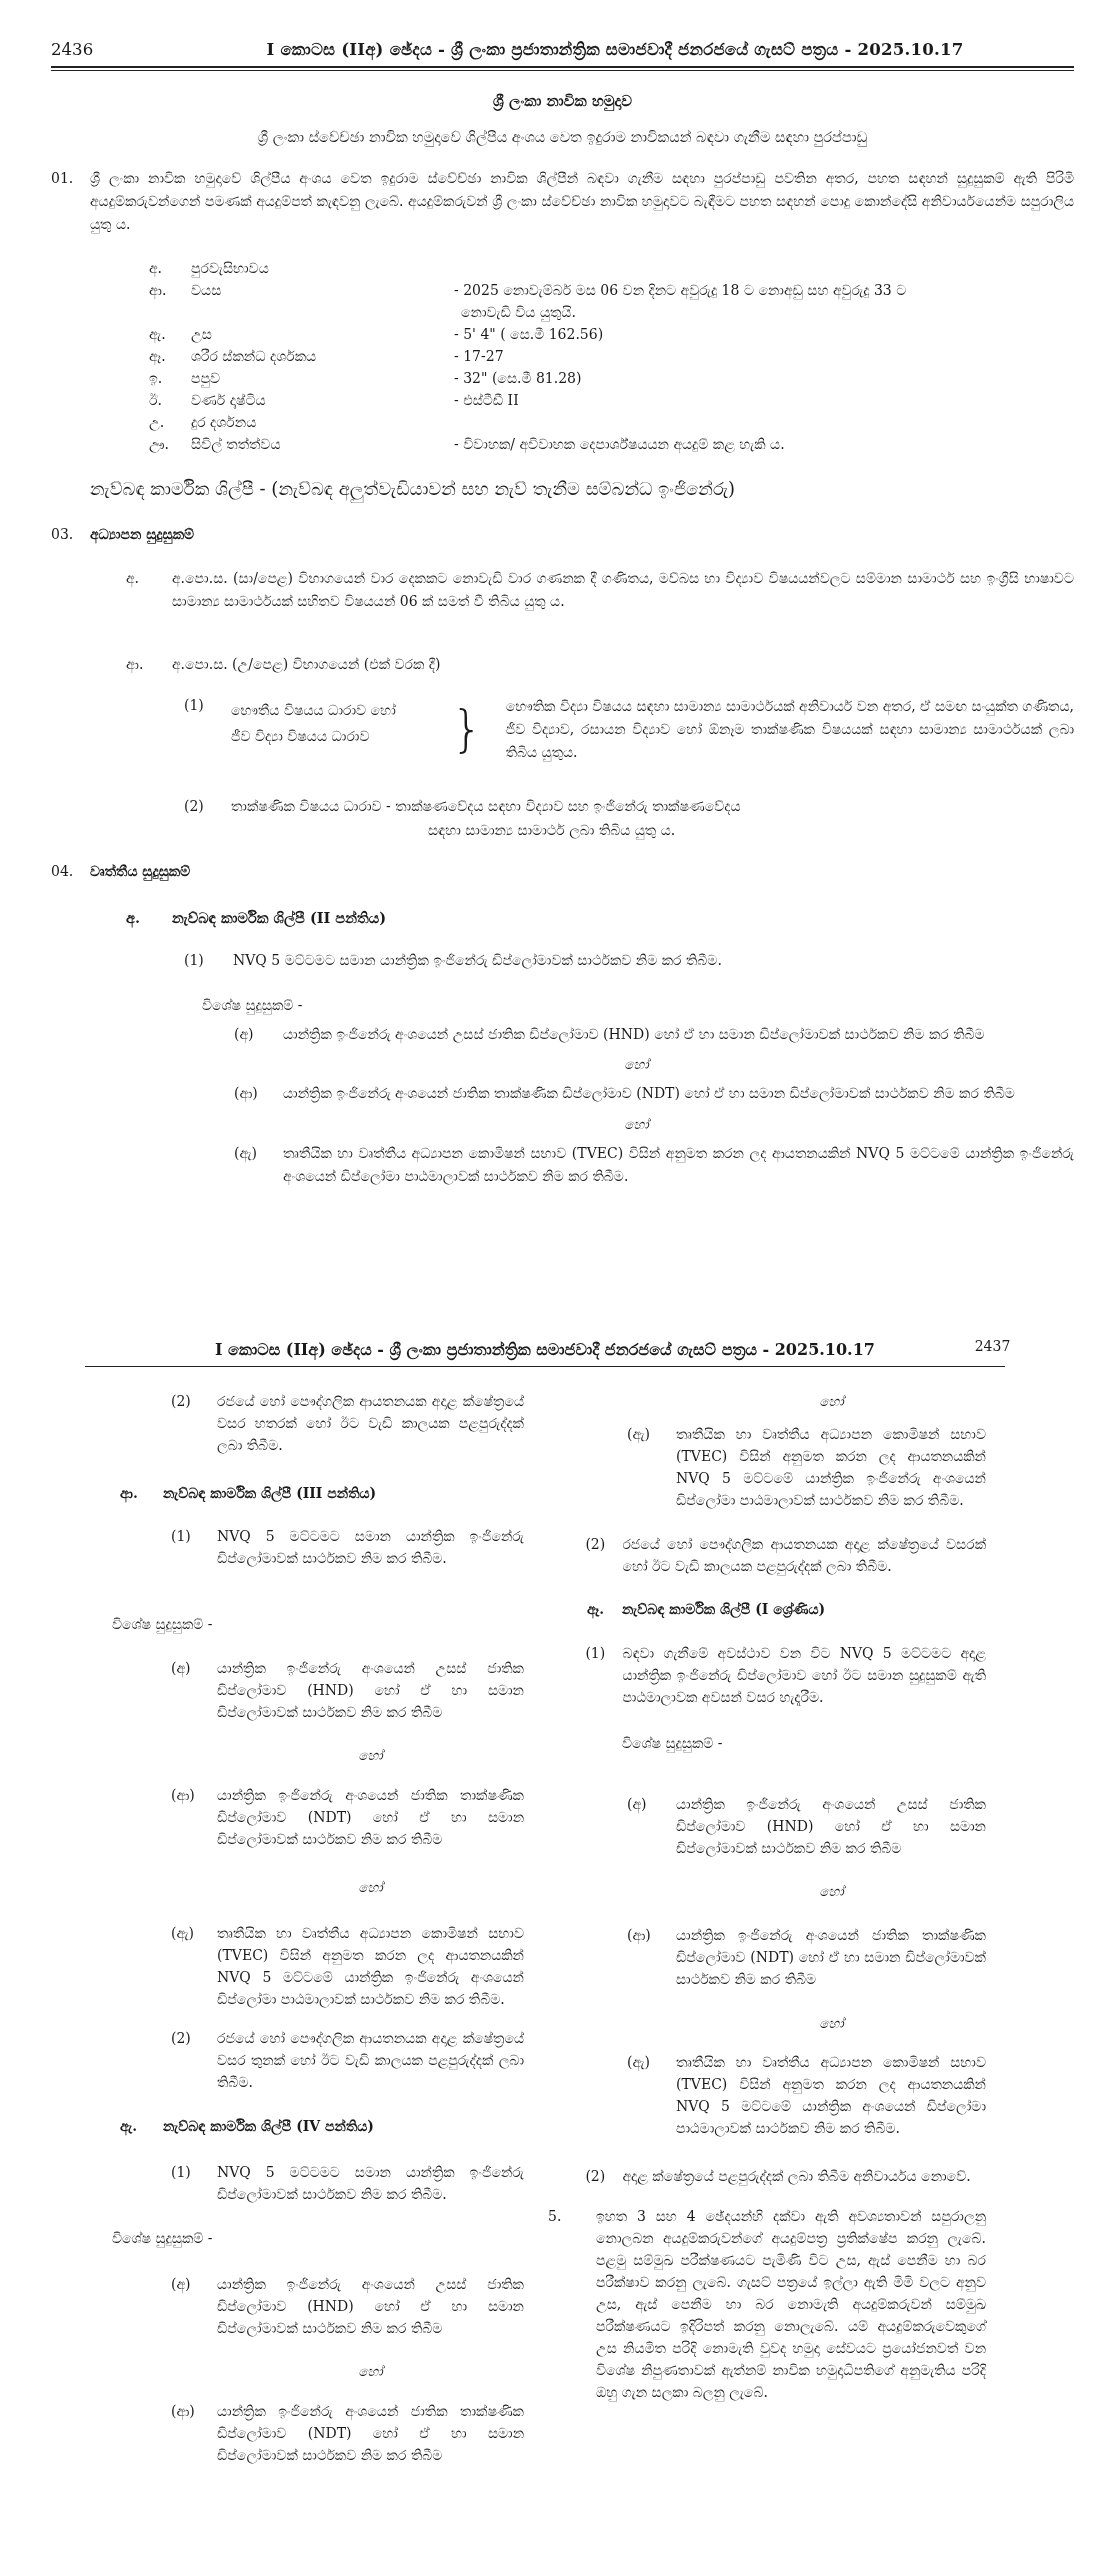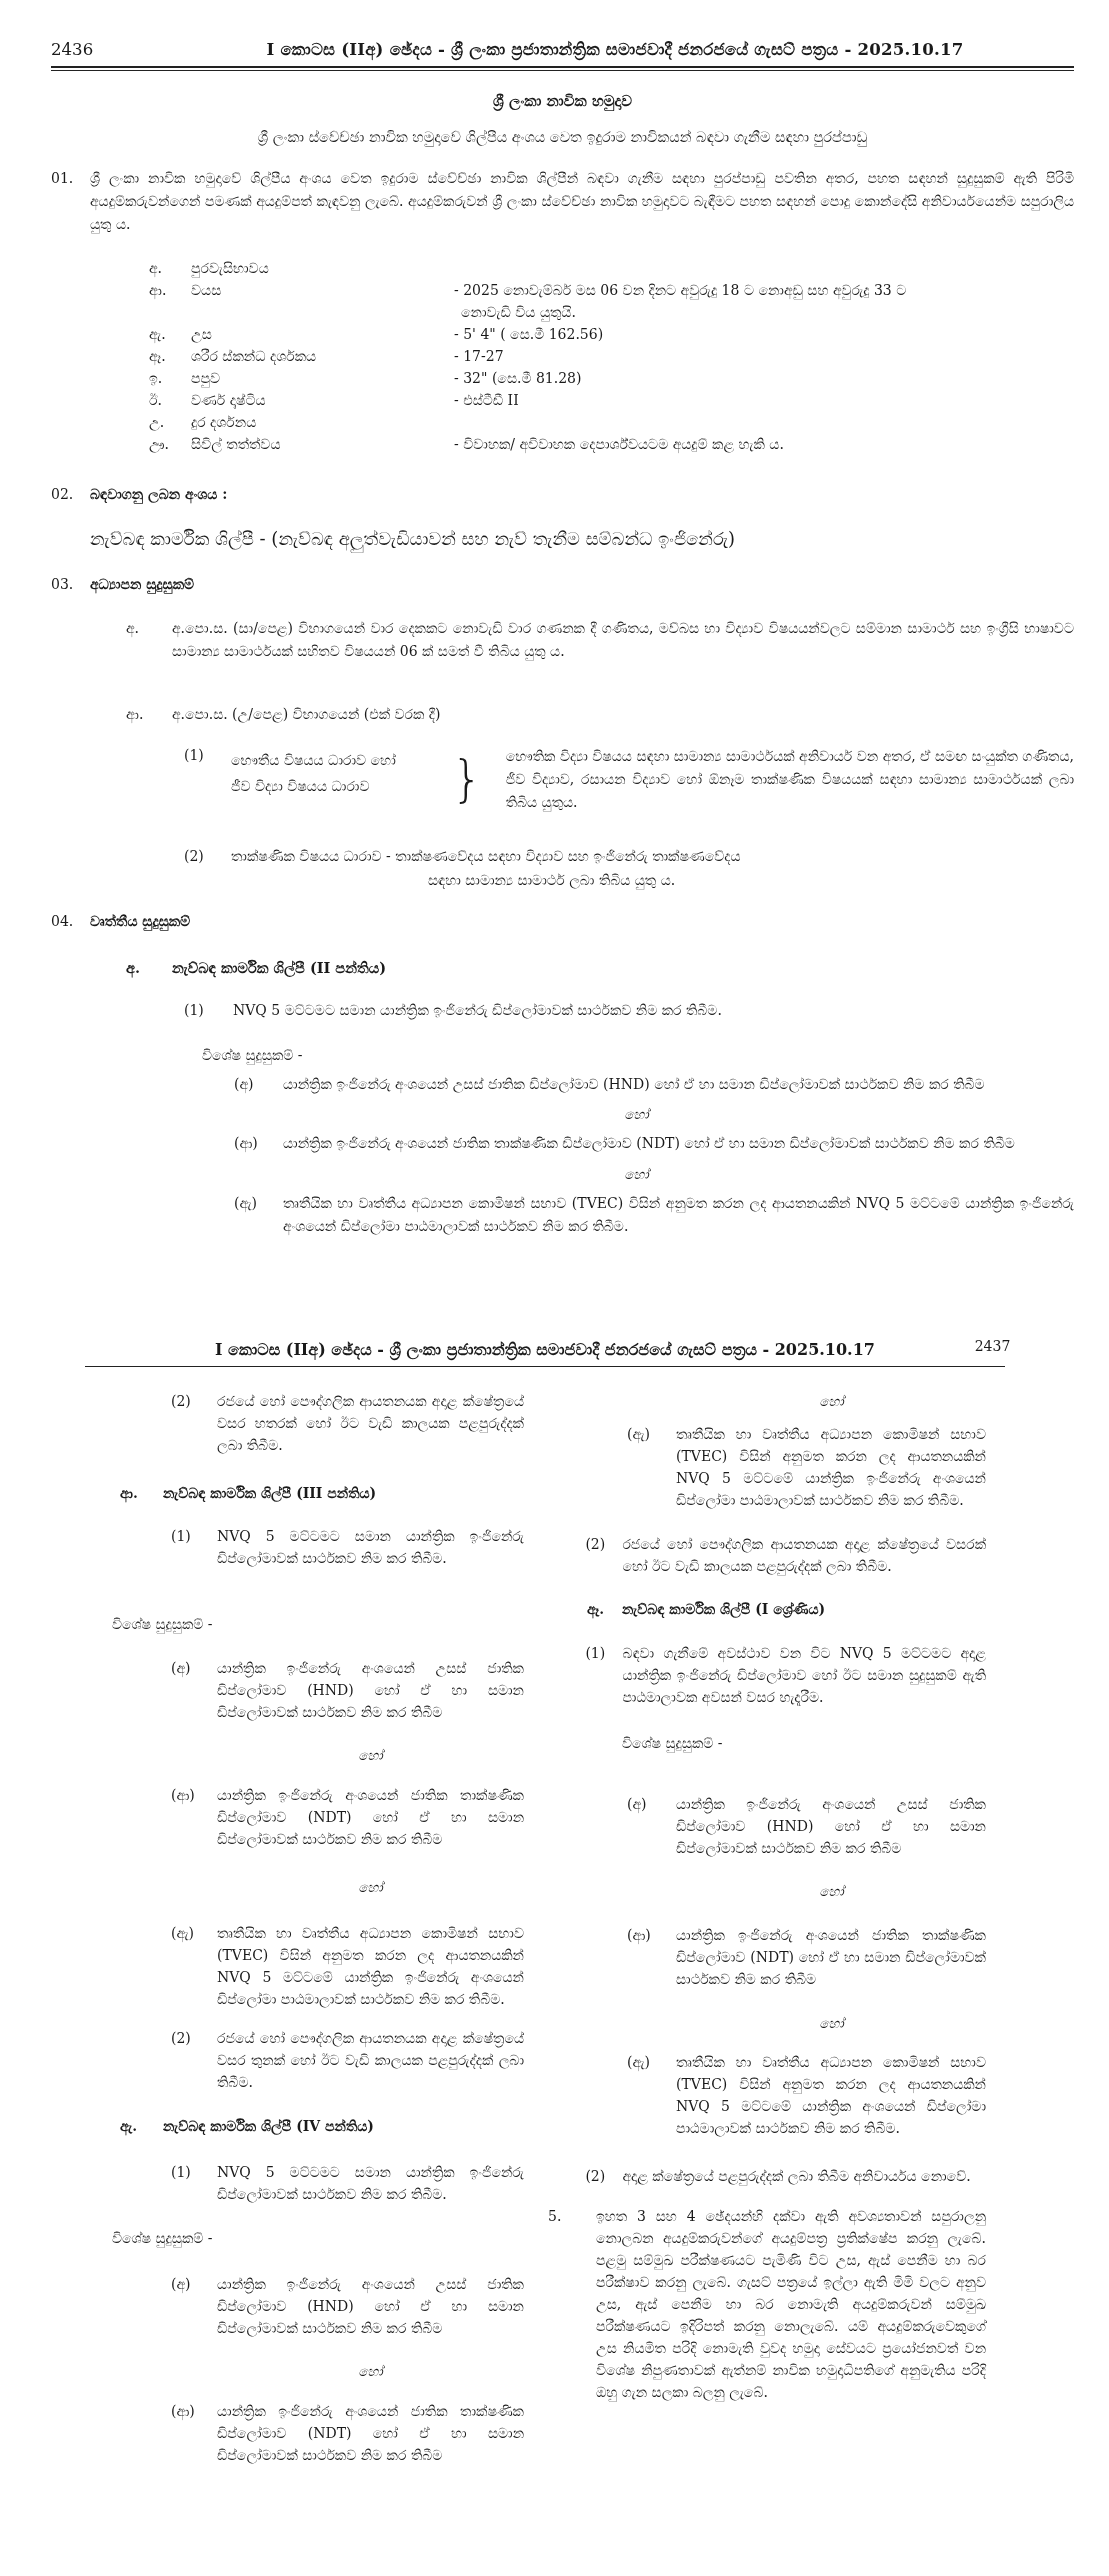--- a/index.html
+++ b/index.html
@@ -147,28 +147,24 @@
       <span class="lb">වර්ණ දෘෂ්ටිය</span>
       <span class="vl">- එස්ටීඩී II</span>
     </div>
     <div class="cond-row">
       <span class="mk">උ.</span>
       <span class="lb">දුර දර්ශනය</span>
     </div>
     <div class="cond-row">
       <span class="mk">ඌ.</span>
       <span class="lb">සිවිල් තත්ත්වය</span>
-      <span class="vl">- විවාහක/ අවිවාහක දෙපාර්ශ්වයටම අයදුම් කළ හැකි ය.</span>
-    </div>
-  </div>
-
-  <div class="sec-row sec02">
-    <span class="num">02.</span>
-    <span class="ttl">බඳවාගනු ලබන අංශය :</span>
-  </div>
+      <span class="vl">- විවාහක/ අවිවාහක දෙපාර්ශ්ෂයයන අයදුම් කළ හැකි ය.</span>
+    </div>
+  </div>
+
   <div class="body02">නැව්බඳ කාර්මික ශිල්පී  - (නැව්බඳ අලුත්වැඩියාවන් සහ නැව් තැනීම සම්බන්ධ ඉංජිනේරු)</div>
 
   <div class="sec-row sec03">
     <span class="num">03.</span>
     <span class="ttl">අධ්‍යාපන සුදුසුකම්</span>
   </div>
 
   <div class="l1-item">
     <span class="mk">අ.</span>
     <span class="tx">අ.පො.ස. (සා/පෙළ) විභාගයෙන් වාර දෙකකට නොවැඩි වාර ගණනක දී ගණිතය, මව්බස හා විද්‍යාව  විෂයයන්වලට සම්මාන සාමාර්ථ සහ ඉංග්‍රීසි භාෂාවට සාමාන්‍ය සාමාර්ථයක් සහිතව විෂයයන් 06 ක් සමත් වී තිබිය යුතු ය.</span>

